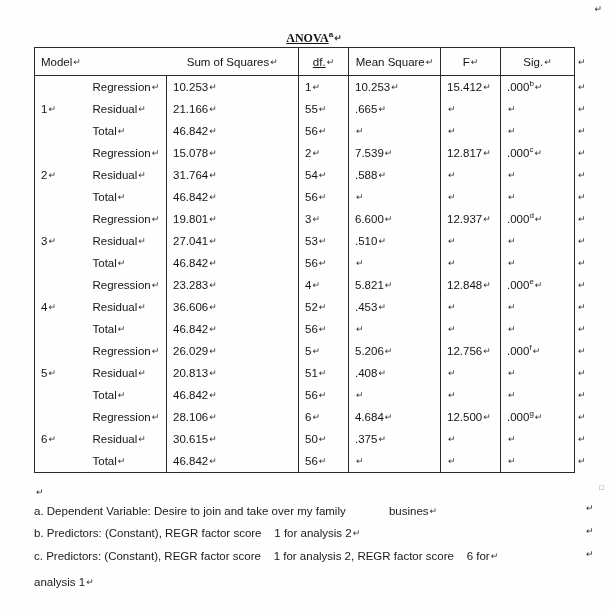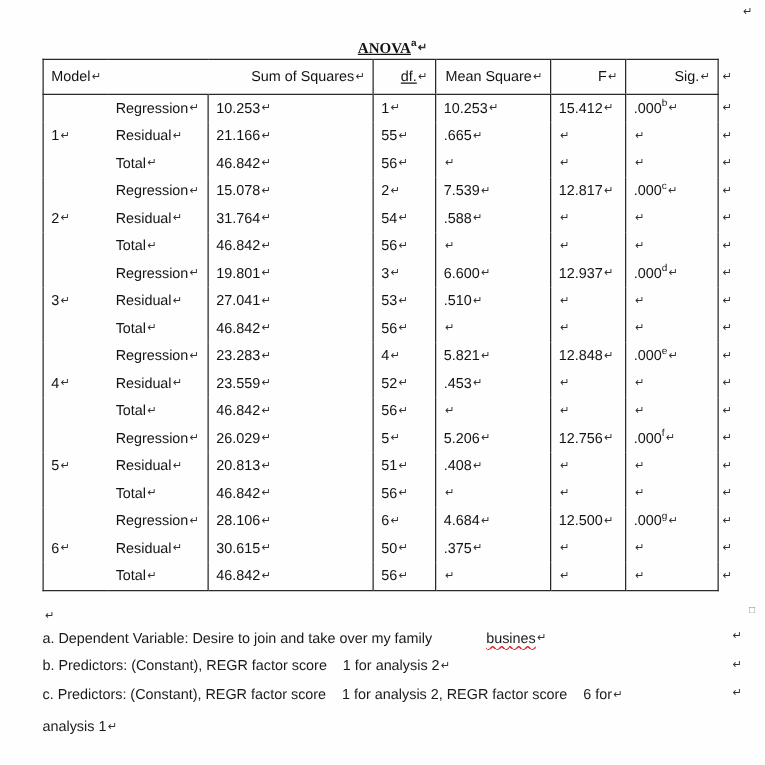--- a/index.html
+++ b/index.html
@@ -17,41 +17,41 @@
   .mk { font-size:9px; color:#333; margin-left:1px; vertical-align:1px; }
   .rmk { position:absolute; font-size:9px; color:#333; }
   .anova {
     position:absolute; left:34px; top:47px; width:560px;
     border-collapse:collapse; table-layout:fixed; font-size:11.5px;padding-left:48px;
   }
   .anova th, .anova td {
     padding:0 6px; font-weight:normal; white-space:nowrap; overflow:hidden;
   }
   .anova thead th {
-    height:27px; text-align:right;
+    height:27px; text-align:center;
     border-top:1px solid #2a2a2a; border-bottom:1px solid #2a2a2a;
   }
   .anova thead th.h-model { text-align:left; border-left:1px solid #2a2a2a; }
   .anova thead th.h-sig { border-right:1px solid #2a2a2a;margin-left:48px; }
   .anova .c-mark { border:none !important; padding:0 2px; text-align:left; }
   .anova tbody td { height:22px; }
   .c-model { text-align:left; vertical-align:middle; border-left:1px solid #2a2a2a; }
   .b-l { border-left:1px solid #2a2a2a; }
   .c-sig { border-left:1px solid #2a2a2a; border-right:1px solid #2a2a2a; }
   .b-b { border-bottom:1px solid #2a2a2a; }
   .num { }
   .empty { text-align:left; }
   .c-label { text-align:left; }
   .u { text-decoration:underline; }
   .fn {
     position:absolute; left:34px; width:548px;
     font-size:11.5px; white-space:pre-wrap; color:#1a1a1a;
   }
   .misspelled {
-    text-decoration:underline; text-decoration-style:wavy;
+    text-decoration-style:wavy;
     text-decoration-color:#e02020; text-decoration-thickness:1px;
     text-underline-offset:2px;
     padding-left:40px;
   }
   .square-mark { position:absolute; right:8px; top:483px; font-size:8px; color:#888; }
   .corner-mark { position:absolute; right:10px; top:4px; }
   .fn-cut { height:14px; overflow:hidden; }
 </style>
 </head>
 <body>
@@ -174,21 +174,21 @@
         <td class="c-label"><span>Regression</span><span class="mk">↵</span></td>
         <td class="b-l num"><span>23.283</span><span class="mk">↵</span></td>
         <td class="b-l num"><span>4</span><span class="mk">↵</span></td>
         <td class="b-l num"><span>5.821</span><span class="mk">↵</span></td>
         <td class="b-l num"><span>12.848</span><span class="mk">↵</span></td>
         <td class="c-sig num"><span>.000</span><sup>e</sup><span class="mk">↵</span></td>
         <td class="c-mark empty"><span class="mk">↵</span></td>
       </tr>
       <tr>
         <td class="c-label"><span>Residual</span><span class="mk">↵</span></td>
-        <td class="b-l num"><span>23.559</span><span class="mk">↵</span></td>
+        <td class="b-l num"><span>36.606</span><span class="mk">↵</span></td>
         <td class="b-l num"><span>52</span><span class="mk">↵</span></td>
         <td class="b-l num"><span>.453</span><span class="mk">↵</span></td>
         <td class="b-l empty"><span class="mk">↵</span></td>
         <td class="c-sig empty"><span class="mk">↵</span></td>
         <td class="c-mark empty"><span class="mk">↵</span></td>
       </tr>
       <tr>
         <td class="c-label"><span>Total</span><span class="mk">↵</span></td>
         <td class="b-l num"><span>46.842</span><span class="mk">↵</span></td>
         <td class="b-l num"><span>56</span><span class="mk">↵</span></td>

